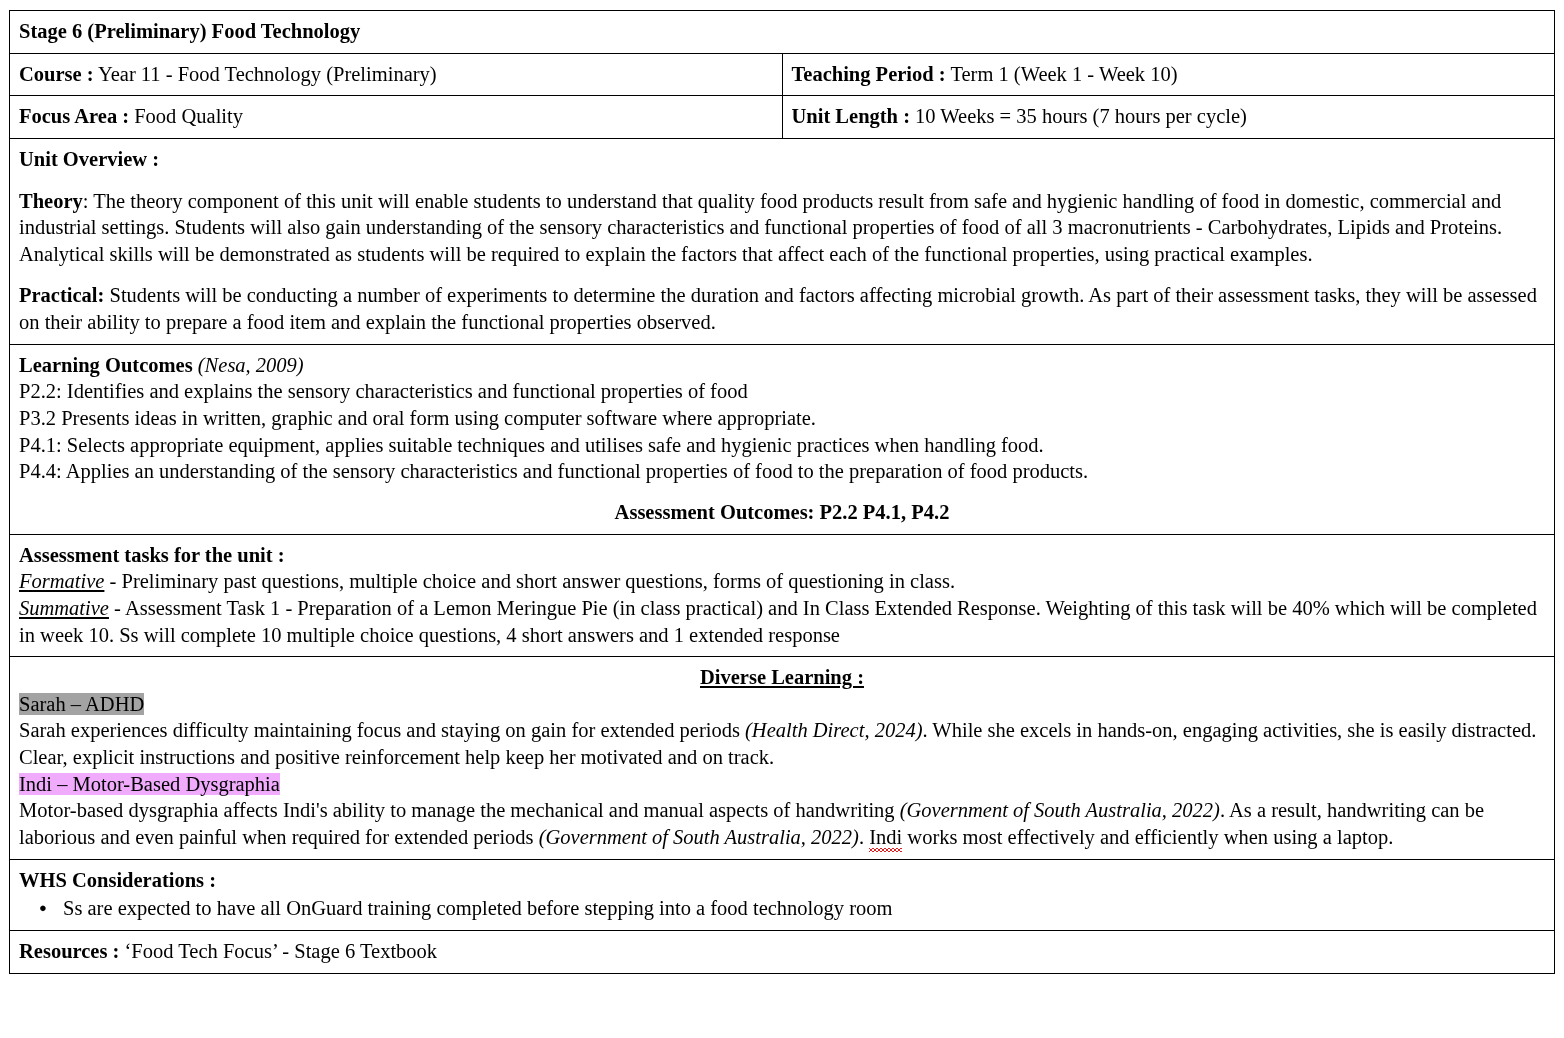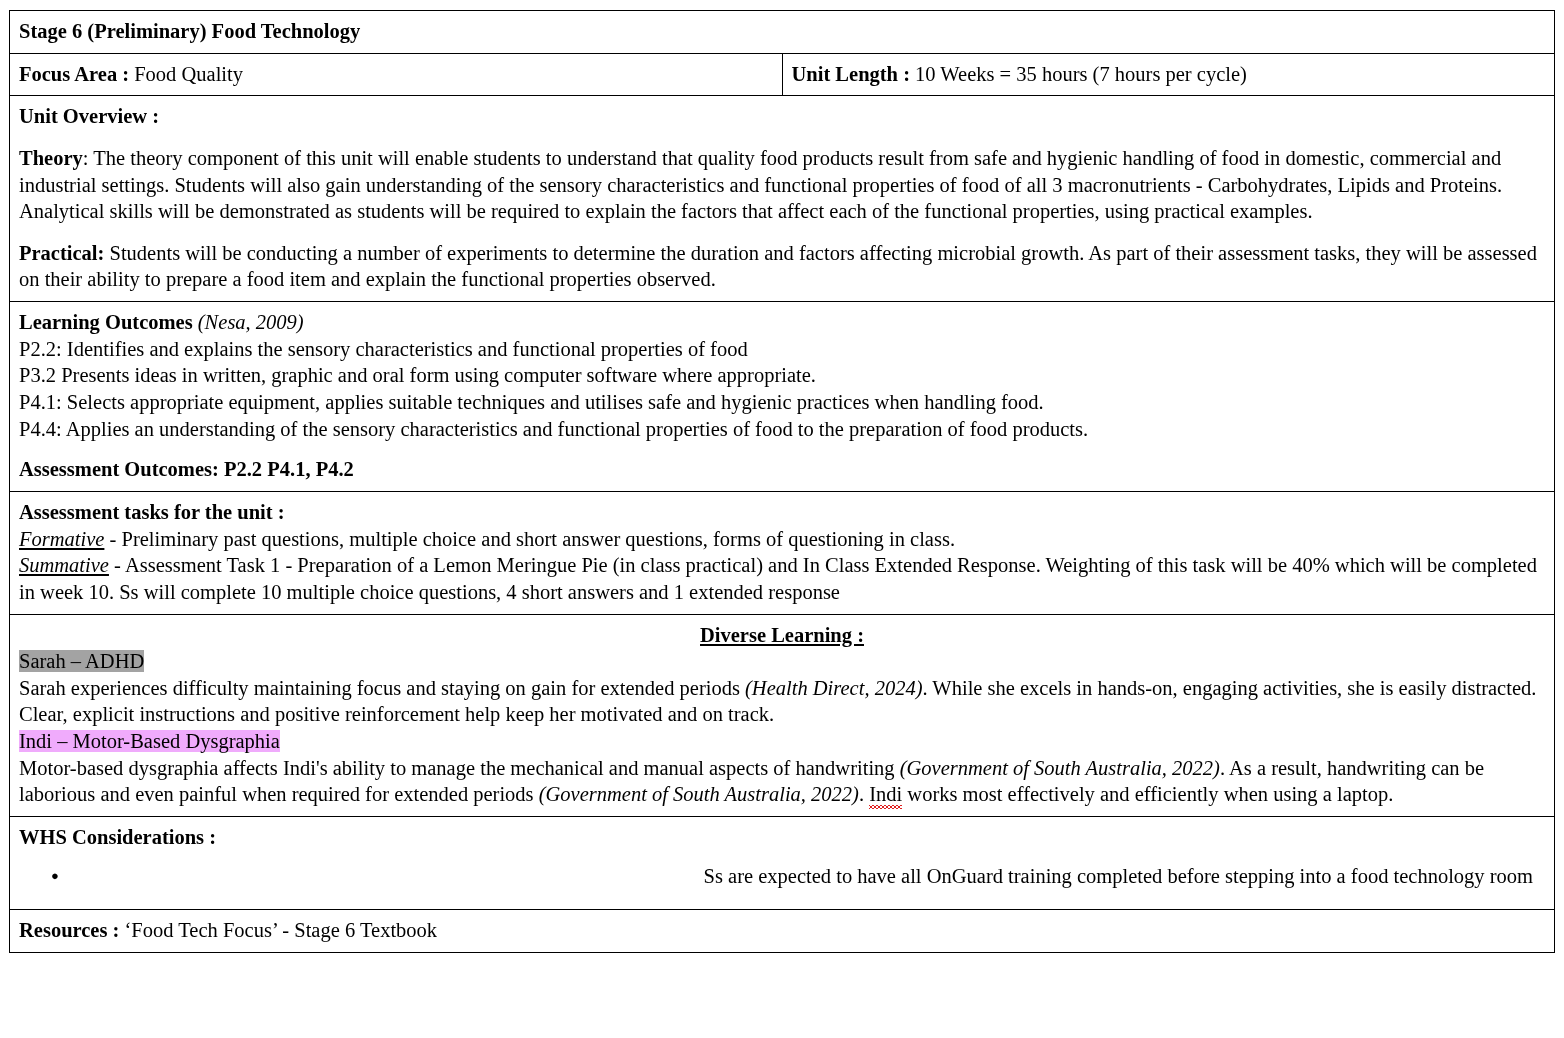--- a/index.html
+++ b/index.html
@@ -45,21 +45,21 @@
   }
   .para + .para {
     margin-top: 15px;
   }
   .line {
     margin: 0;
   }
   .heading-line {
     margin: 0;
   }
-  .gap-before { margin-top: 14px; }
+  .gap-before { margin-top: 14px; text-align: center; }
 
   .hl-sarah {
     background-color: #a3a3a3;
   }
   .hl-indi {
     background-color: #f0abfc;
   }
 
   
   .squiggle {
@@ -80,22 +80,21 @@
     background-repeat: repeat-x;
   }
 
   ul.whs-list {
     margin: 2px 0 0 0;
     padding-left: 44px;
     list-style: none;
   }
   ul.whs-list li {
     position: relative;
-    margin: 12px;
-    text-align: right;
+    margin: 0;
   }
   ul.whs-list li::before {
     content: "\25CF";
     position: absolute;
     left: -24px;
     top: 0;
     font-size: 13px;
     line-height: 1.95;
   }
 </style>
@@ -106,20 +105,28 @@
 
   <table class="unit-table">
     <tbody>
 
       <tr>
         <td colspan="2">
           <p class="line b">Stage 6 (Preliminary) Food Technology</p>
         </td>
       </tr>
 
+      <tr>
+        <td class="col-left">
+          <p class="line"><span class="b">Course :</span><span> Year 11 - Food Technology (Preliminary)</span></p>
+        </td>
+        <td class="col-right">
+          <p class="line"><span class="b">Teaching Period :</span><span> Term 1 (Week 1 - Week 10)</span></p>
+        </td>
+      </tr>
 
       <tr>
         <td class="col-left">
           <p class="line"><span class="b">Focus Area :</span><span> Food Quality</span></p>
         </td>
         <td class="col-right">
           <p class="line"><span class="b">Unit Length :</span><span> 10 Weeks = 35 hours (7 hours per cycle)</span></p>
         </td>
       </tr>
 

